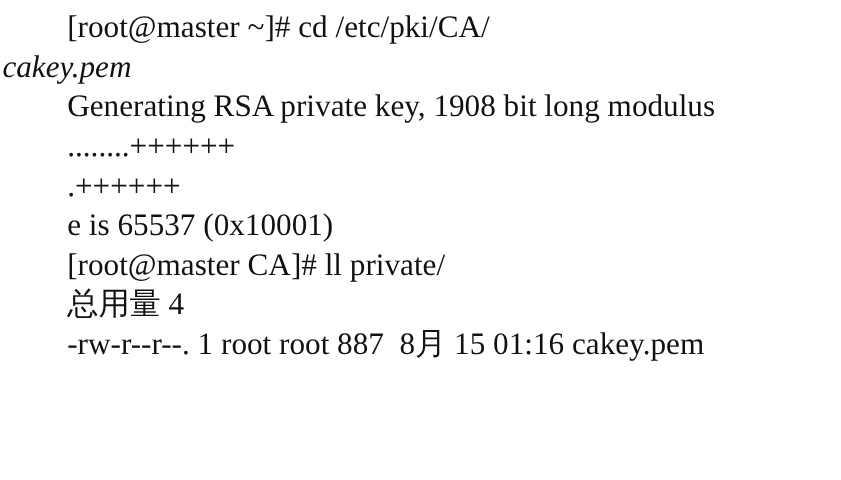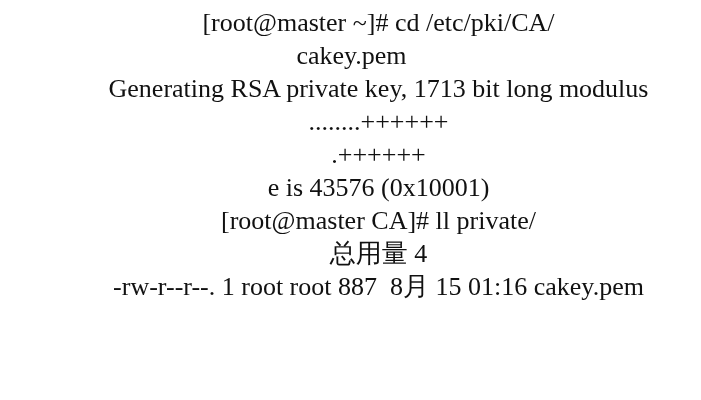--- a/index.html
+++ b/index.html
@@ -16,32 +16,32 @@
     padding-top: 6px;
   }
   .line {
     font-family: "Liberation Serif", "DejaVu Serif", serif;
     font-size: 26px;
     line-height: 33px;
     color: #111111;
     white-space: pre;
     margin: 0;
     padding-left: 56px;
-    text-align: center;
   }
   .line.wrap {
     padding-left: 2px;
+    font-style: italic;
   }
 </style>
 </head>
 <body>
 
 <div class="page">
   <div class="line">[root@master ~]# cd /etc/pki/CA/</div>
   <div class="line wrap">cakey.pem</div>
-  <div class="line">Generating RSA private key, 1713 bit long modulus</div>
+  <div class="line">Generating RSA private key, 1908 bit long modulus</div>
   <div class="line">........++++++</div>
   <div class="line">.++++++</div>
-  <div class="line">e is 43576 (0x10001)</div>
+  <div class="line">e is 65537 (0x10001)</div>
   <div class="line">[root@master CA]# ll private/</div>
   <div class="line">总用量 4</div>
   <div class="line">-rw-r--r--. 1 root root 887  8月 15 01:16 cakey.pem</div>
 </div>
 
 </body></html>

